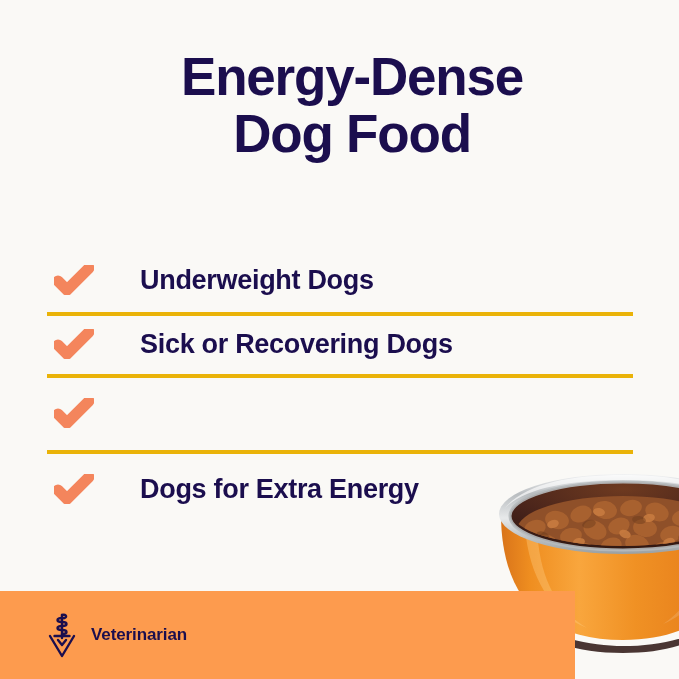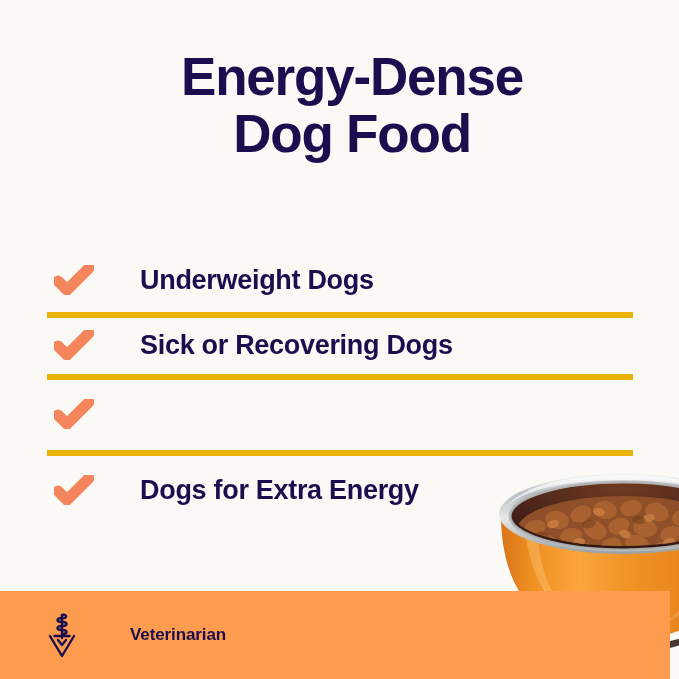--- a/index.html
+++ b/index.html
@@ -35,21 +35,21 @@
     left:47px; top:250px;
     width:586px;
   }
   .benefit-row {
     position:relative;
     display:flex;
     align-items:center;
     min-height:62px;
     padding:4px 0 6px 0;
   }
-  .benefit-row + .benefit-row { border-top:6px solid #eab308; }
+  .benefit-row + .benefit-row { border-top:4px solid #eab308; }
   .benefit-row.tall { min-height:76px; }
   .check-wrap {
     flex:0 0 60px;
     display:flex; align-items:center; justify-content:flex-start;
     padding-left:7px;
   }
   .check-wrap svg { display:block; }
   .benefit-label {
     color:#1b0e4e;
     font-size:27px;
@@ -65,25 +65,24 @@
     left:495px; top:468px;
     width:250px; height:185px;
     pointer-events:none;
   }
   #bowl svg { display:block; }
 
   
   #footer {
     position:absolute;
     left:0; bottom:0;
-    width:670px; height:88px;
+    width:575px; height:88px;
     background:#fd9b4e;
     display:flex; align-items:center;
     padding-left:45px;
-    gap:39px;
   }
   #vet-icon { flex:0 0 34px; height:46px; margin-right:12px; }
   #vet-icon svg { display:block; }
   #vet-text {
     color:#1b0e4e;
     font-size:17px;
     font-weight:bold;
     line-height:20px;
     letter-spacing:-0.1px;
   }

